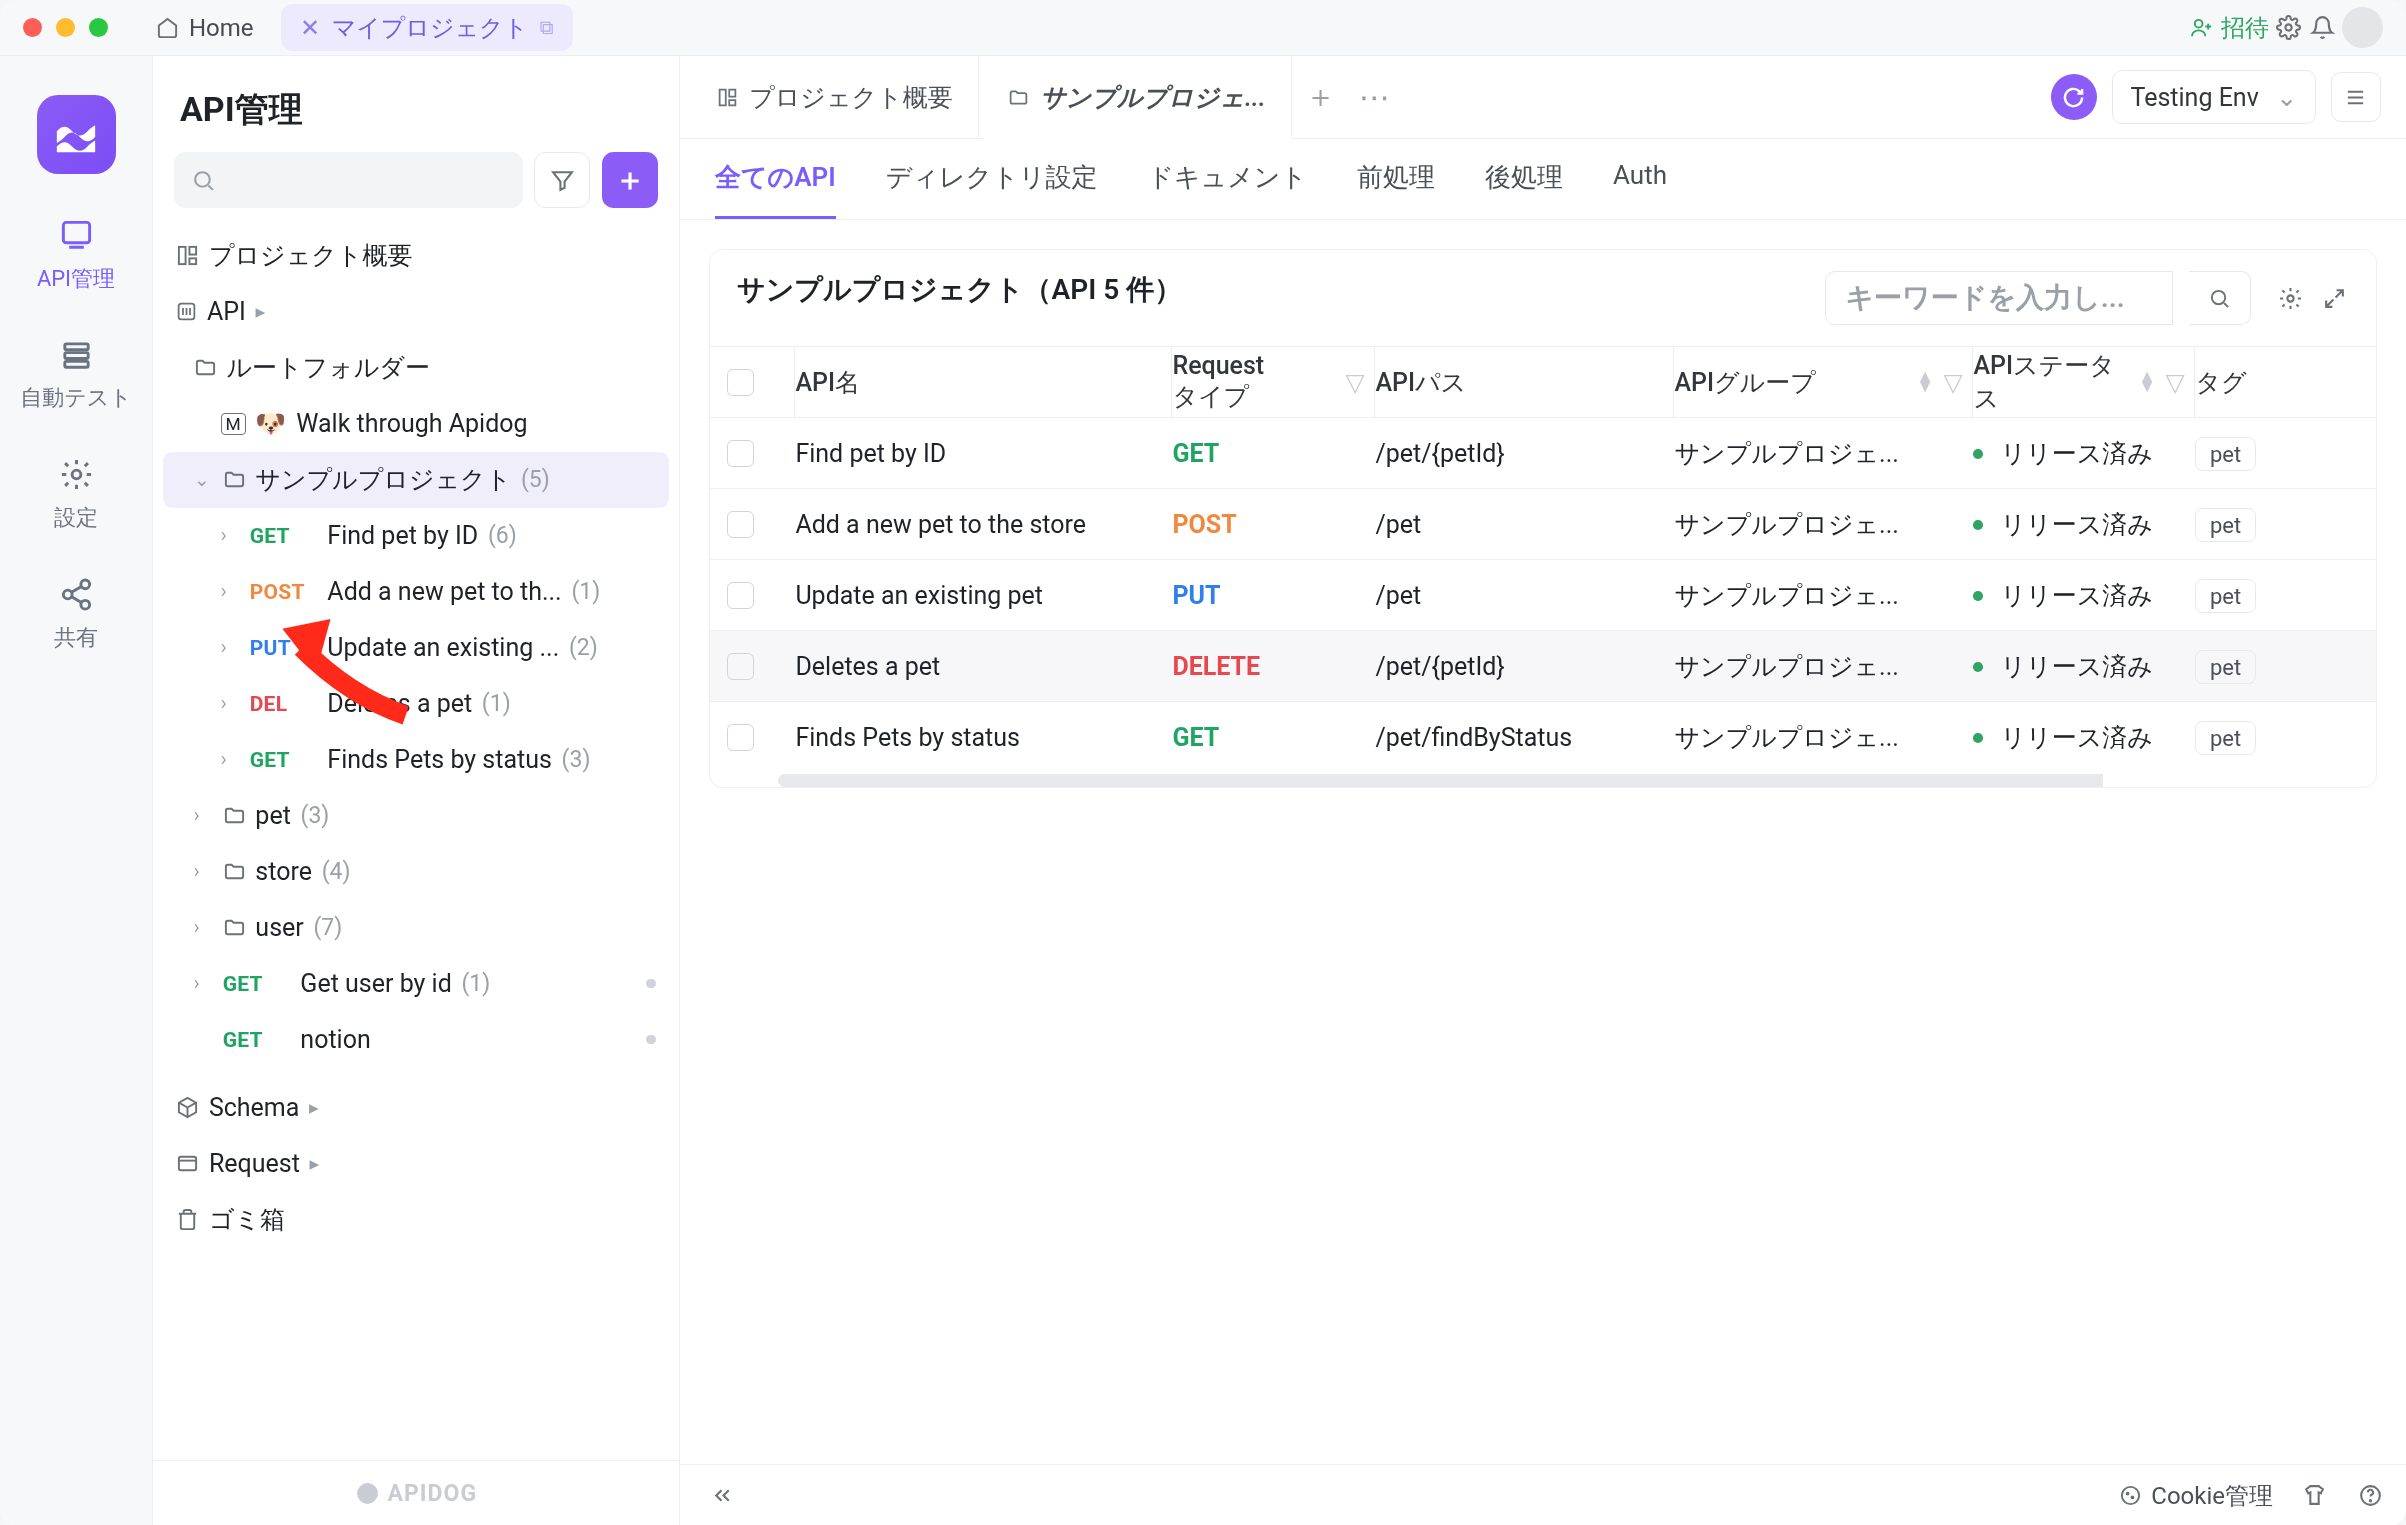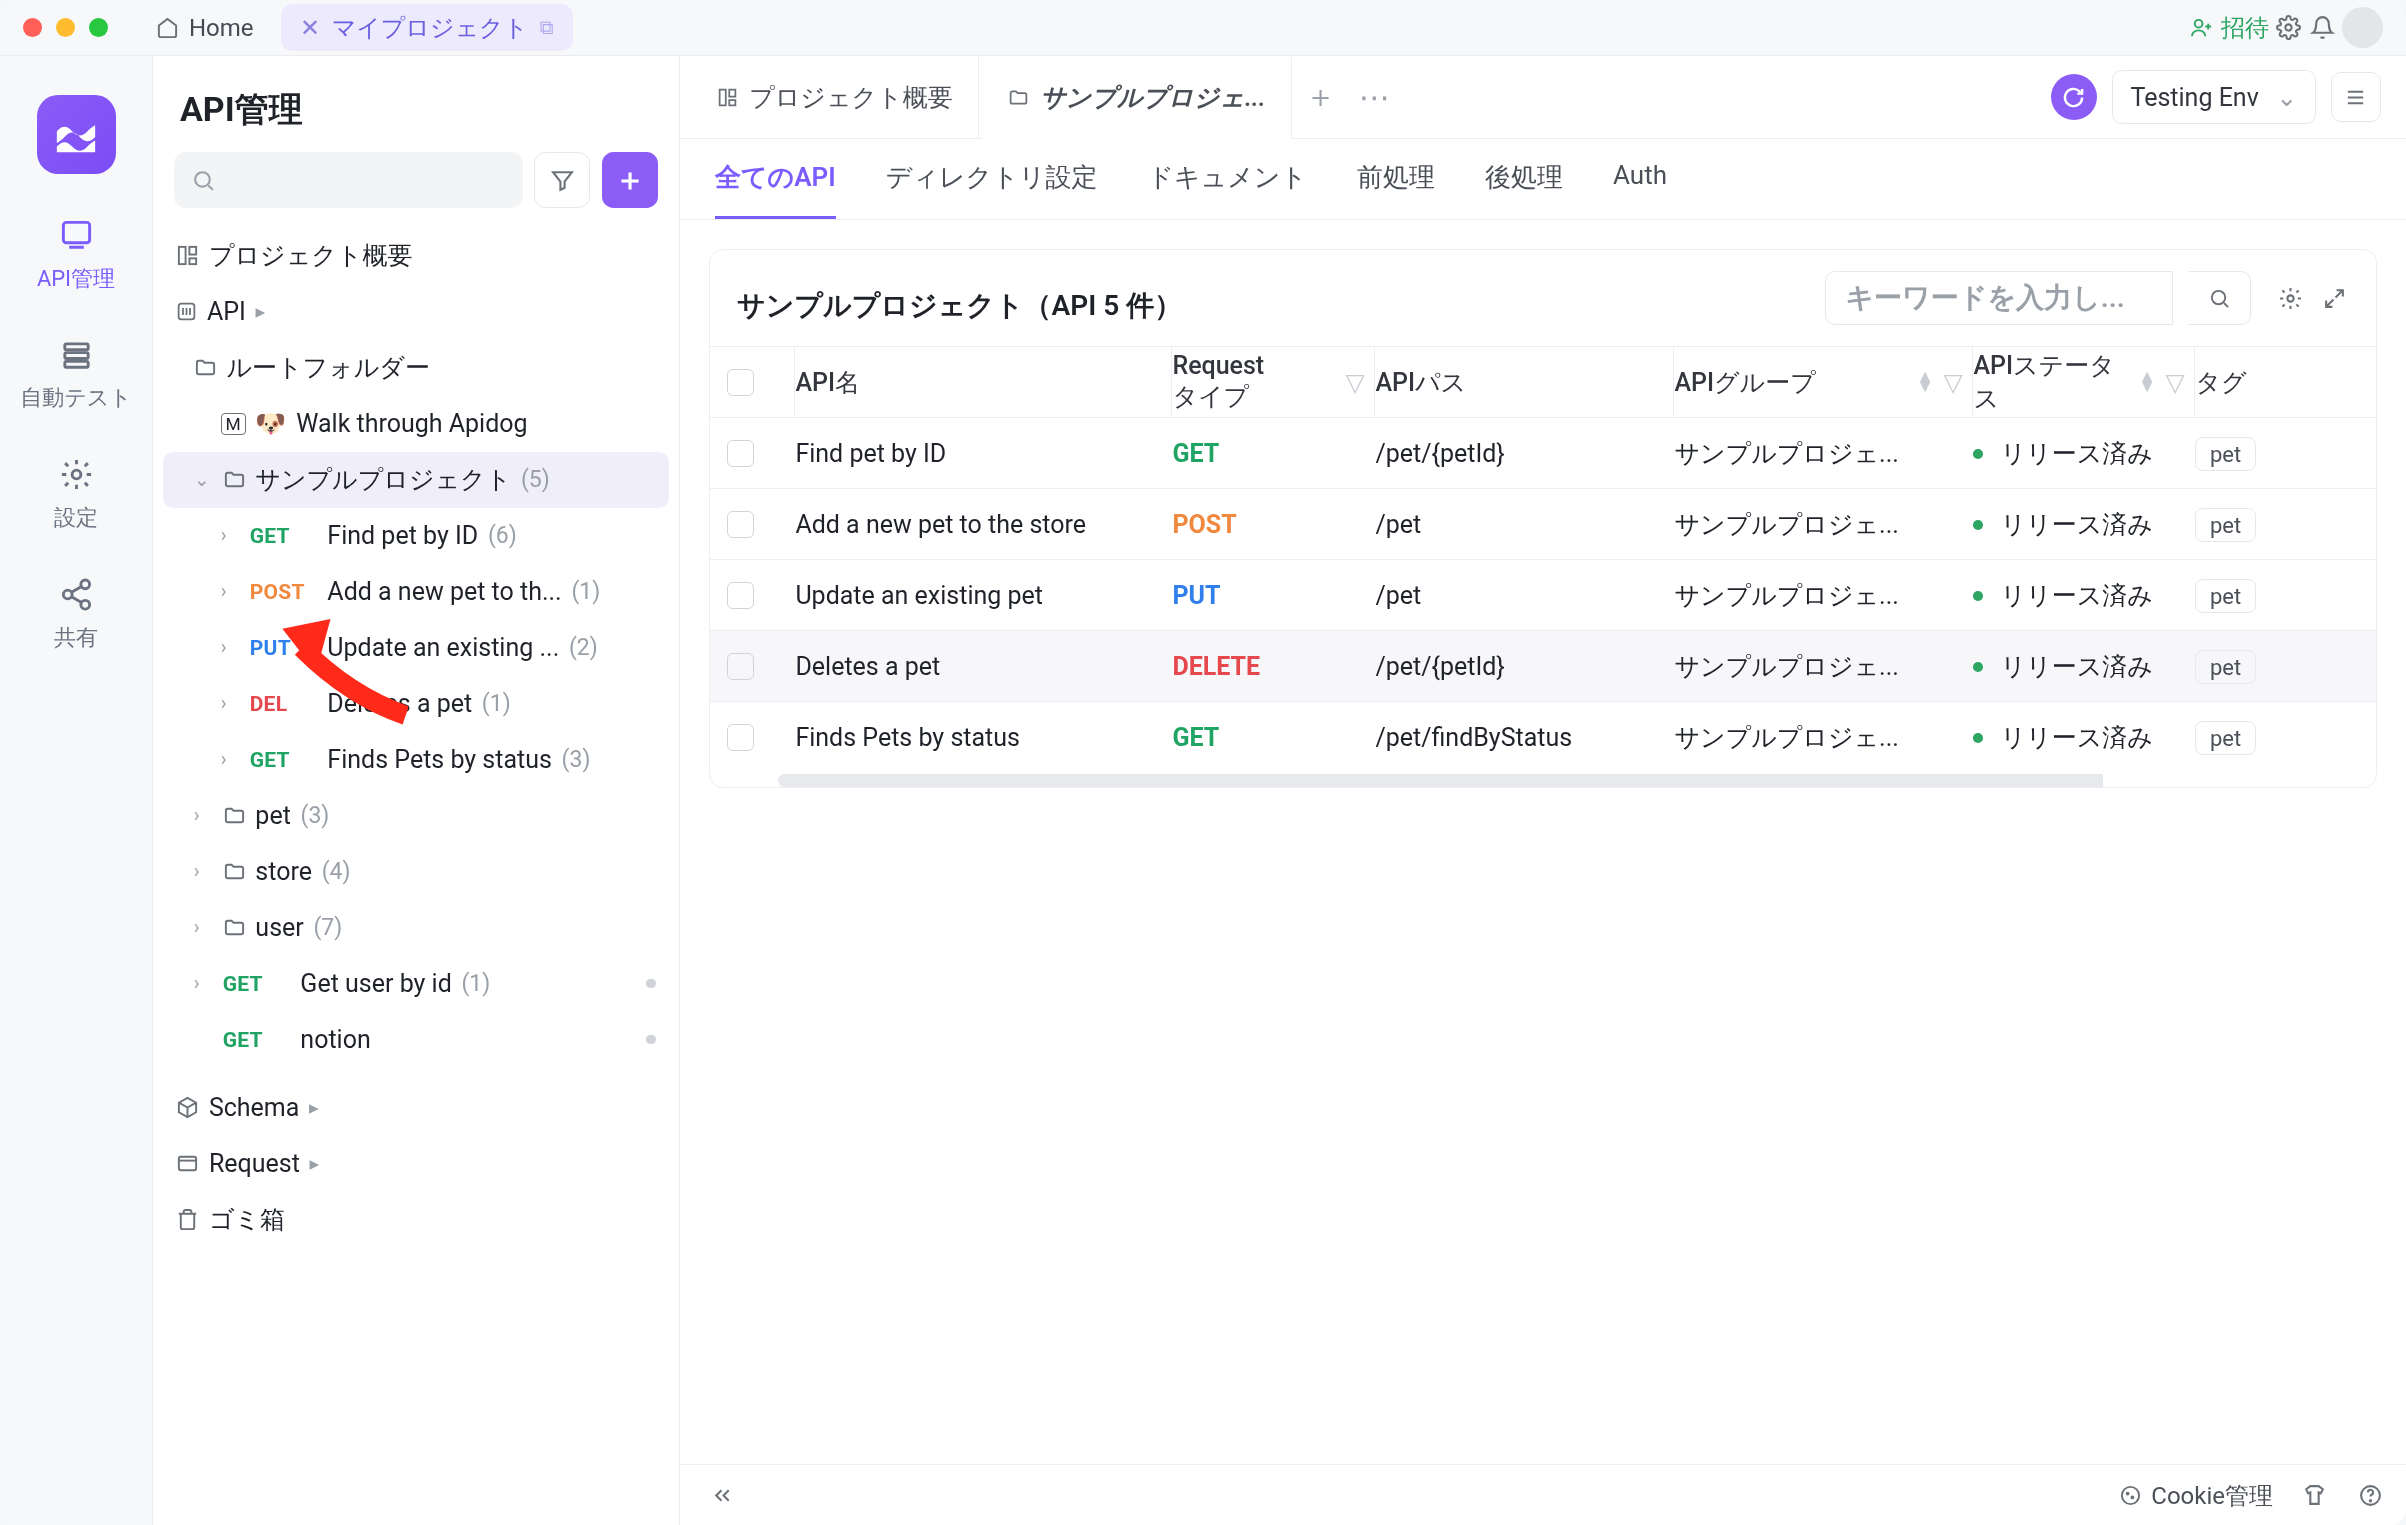--- a/index.html
+++ b/index.html
@@ -68,21 +68,21 @@
 .env-select { height: 54px; border: 1px solid #e6e8eb; border-radius: 9.7px; display: flex; align-items: center; padding: 0 17.4px; gap: 17.4px; font-size: 25px; color: #33363d; }
 .menu-square { width: 50px; height: 50px; border: 1px solid #e6e8eb; border-radius: 9.7px; display: flex; align-items: center; justify-content: center; color: #6b7177; }
 .sub-icon { width: 50px; color:#9aa0a8; display:flex; align-items:center; justify-content:center; font-size:31px; }
 
 .subtabs { display: flex; gap: 50px; padding: 21px 35px 0; font-size: 26px; color: #4b5058; border-bottom: 1px solid #eceef1; }
 .subtab { padding-bottom: 21px; cursor: pointer; }
 .subtab.active { color: #7b5cff; font-weight: 600; border-bottom: 3.9px solid #7b5cff; }
 
 .content { padding: 29px 29px; flex: 1; overflow: auto; }
 .card { border: 1px solid #eceef1; border-radius: 13.5px; overflow: hidden; }
-.card-head { display: flex; align-items: flex-end; padding: 21px 27px; gap: 30px; font-size: 28px; font-weight: 600; }
+.card-head { display: flex; align-items: flex-start; padding: 21px 27px; gap: 30px; font-size: 28px; font-weight: 600; }
 .card-head .right { margin-left: auto; display: flex; gap: 15.4px; align-items: center; }
 .kw-input { width: 348px; height: 54px; border: 1px solid #e6e8eb; border-radius: 9.7px 0 0 9.7px; padding: 0 19.3px; font-size: 28px; color: #9aa0a8; }
 .kw-btn { width: 62px; height: 54px; border: 1px solid #e6e8eb; border-left: none; border-radius: 0 9.7px 9.7px 0; display: flex; align-items: center; justify-content: center; color: #6b7177; }
 
 
 .tbl { width: 100%; font-size: 25px; }
 .thead, .trow { display: grid; grid-template-columns: 68px 377px 203px 299px 299px 222px 97px; align-items: center; border-top: 1px solid #eceef1; min-height: 71px; padding: 0 23px 0 17.4px; }
 .thead { color: #33363d; font-weight: 500; }
 .th { display: flex; align-items: center; gap: 9.7px; color: #33363d; border-right: 1px solid #eceef1; height: 100%; padding-right: 9.7px; }
 .th:last-child { border-right:none; }
@@ -358,20 +358,26 @@
       </div>
       <div class="tree-row">
         <span>
             <svg width="23" height="23" viewBox="0 0 24 24" fill="none" stroke="#6b7177" stroke-width="2">
               <path d="M3 6h18M8 6V4a2 2 0 0 1 2-2h4a2 2 0 0 1 2 2v2m3 0v14a2 2 0 0 1-2 2H7a2 2 0 0 1-2-2V6z"></path>
             </svg>
           </span>
         <span>ゴミ箱</span>
       </div>
     </div>
+    <div class="panel-footer">
+      <svg width="25" height="25" viewBox="0 0 24 24" fill="#c9ccd2" style="margin-right:7.7px;">
+          <circle cx="12" cy="12" r="10"></circle>
+        </svg>
+      <span>APIDOG</span>
+    </div>
 
     <div class="arrow-callout">
       <svg width="126" height="106" viewBox="0 0 130 110">
           <path d="M128 100 Q 70 80 20 30" stroke="#ff2a1a" stroke-width="20" fill="none"></path>
           <polygon points="0,10 50,0 35,55" fill="#ff2a1a"></polygon>
         </svg>
     </div>
   </div>
 
   <div class="main">

